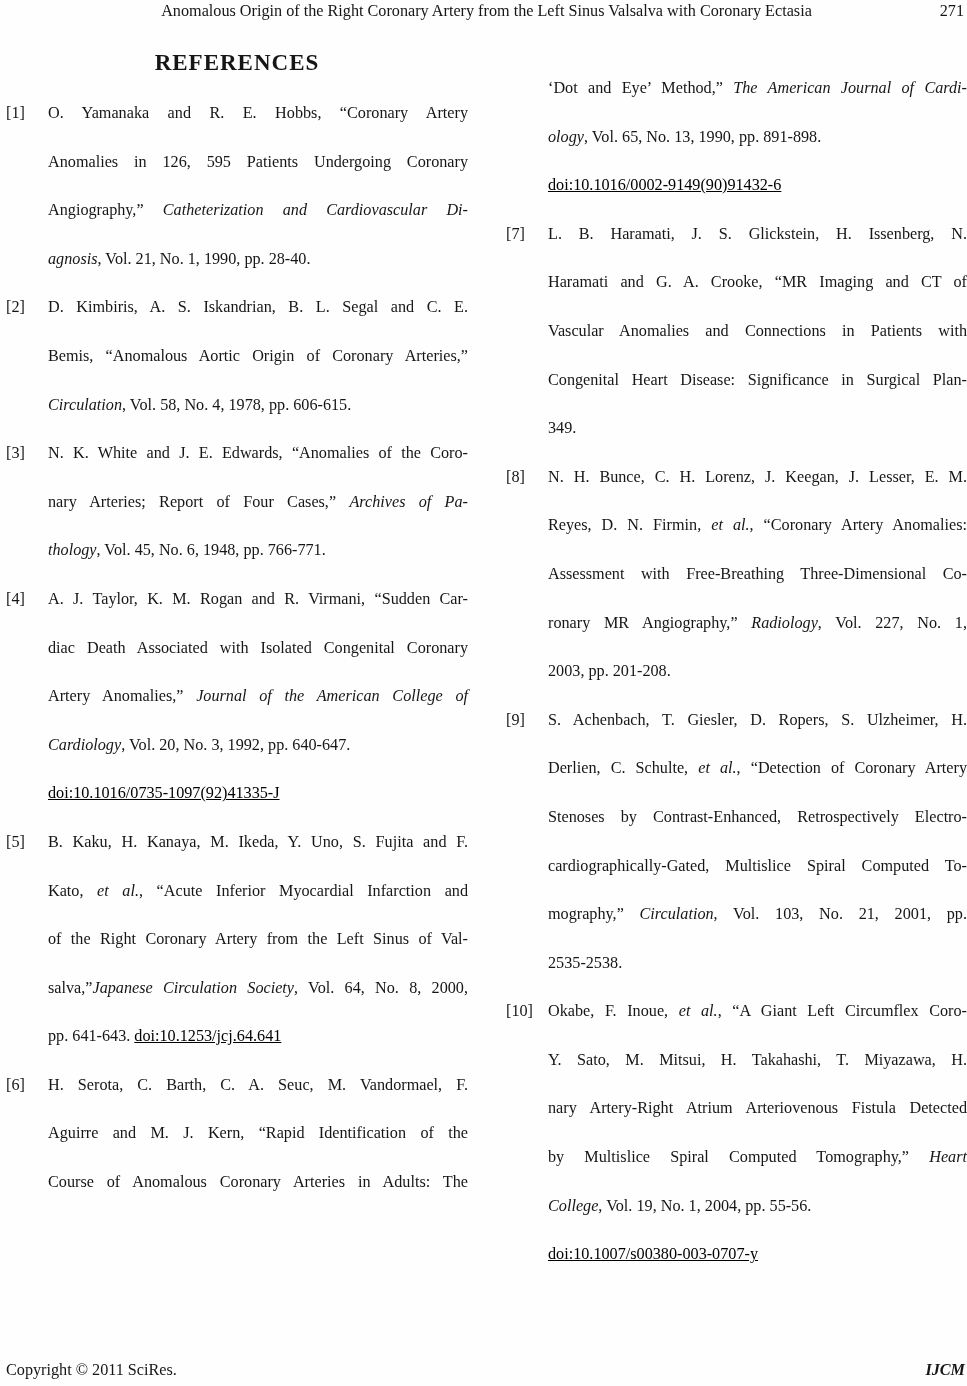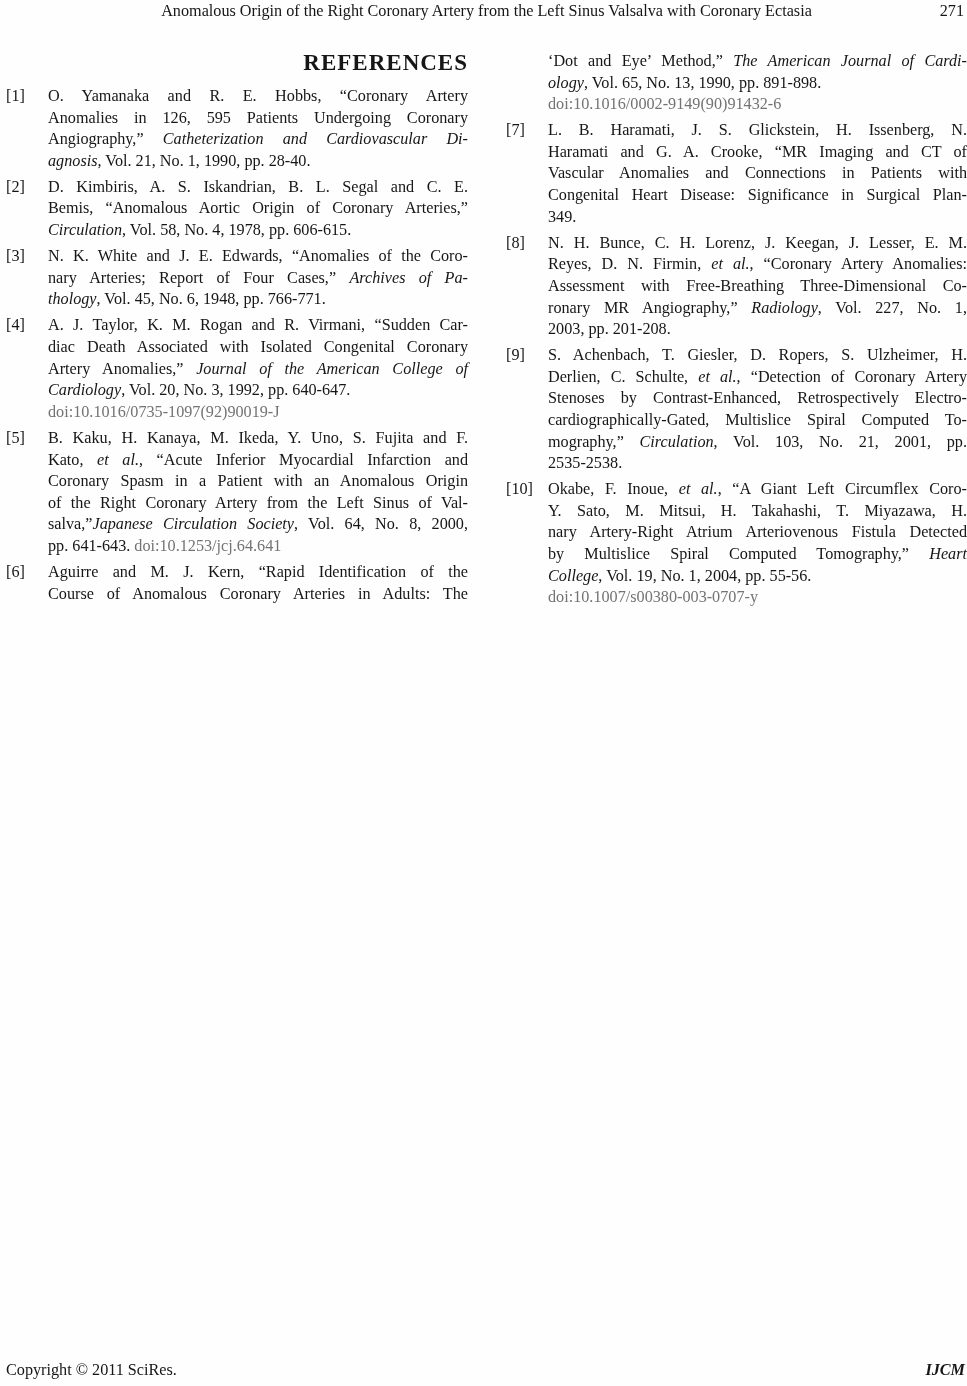--- a/index.html
+++ b/index.html
@@ -20,29 +20,29 @@
   .rh-page { position:absolute; right:3px; top:0; }
 
   
   .col { position:absolute; font-size:16.2px; line-height:21.6px; }
   .col-left  { left:2px;  top:49px; width:462px; }
   .col-right { left:502px; top:51px; width:461px; }
 
   .refs-heading {
     margin:0 0 10px 0;
     font-size:23px; line-height:27px; font-weight:bold;
-    letter-spacing:1px; text-align:right;
+    letter-spacing:1px; text-align:center;
   }
 
   .ref { position:relative; margin:0 0 4.5px 42px; }
   .ref-label { position:absolute; left:-42px; top:0; }
-  .ref-line { text-align:justify; text-align-last:justify; text-justify:inter-word; }
+  .ref-line { text-align:justify; text-align-last:justify; text-justify:inter-word;margin-top:27px; }
   .ref-line.nl { text-align:right; text-align-last:left; }
 
-  .doi { color:#737373; cursor:pointer; }
+  .doi { color:#000000; text-decoration:underline; cursor:pointer; }
 
   
   .page-footer {
     position:absolute; left:2px; right:4px; top:1360px; height:24px;
     font-size:16.2px; line-height:21.6px;
   }
   .journal { position:absolute; right:2px; top:0; font-weight:bold; font-style:italic; }
 </style>
 </head>
 <body>
@@ -75,33 +75,33 @@
           <div class="ref-line">N. K. White and J. E. Edwards, “Anomalies of the Coro-</div>
           <div class="ref-line">nary Arteries; Report of Four Cases,” <i>Archives of Pa-</i></div>
           <div class="ref-line nl"><i>thology</i>, Vol. 45, No. 6, 1948, pp. 766-771.</div>
         </div>
         <div class="ref">
           <span class="ref-label">[4]</span>
           <div class="ref-line">A. J. Taylor, K. M. Rogan and R. Virmani, “Sudden Car-</div>
           <div class="ref-line">diac Death Associated with Isolated Congenital Coronary</div>
           <div class="ref-line">Artery Anomalies,” <i>Journal of the American College of</i></div>
           <div class="ref-line nl"><i>Cardiology</i>, Vol. 20, No. 3, 1992, pp. 640-647.</div>
-          <div class="ref-line nl"><span class="doi">doi:10.1016/0735-1097(92)90019-J</span></div>
+          <div class="ref-line nl"><span class="doi">doi:10.1016/0735-1097(92)41335-J</span></div>
         </div>
         <div class="ref">
           <span class="ref-label">[5]</span>
           <div class="ref-line">B. Kaku, H. Kanaya, M. Ikeda, Y. Uno, S. Fujita and F.</div>
           <div class="ref-line">Kato, <i>et al.</i>, “Acute Inferior Myocardial Infarction and</div>
-          <div class="ref-line">Coronary Spasm in a Patient with an Anomalous Origin</div>
           <div class="ref-line">of the Right Coronary Artery from the Left Sinus of Val-</div>
           <div class="ref-line">salva,”<i>Japanese Circulation Society</i>, Vol. 64, No. 8, 2000,</div>
           <div class="ref-line nl">pp. 641-643. <span class="doi">doi:10.1253/jcj.64.641</span></div>
         </div>
         <div class="ref">
           <span class="ref-label">[6]</span>
+          <div class="ref-line">H. Serota, C. Barth, C. A. Seuc, M. Vandormael, F.</div>
           <div class="ref-line">Aguirre and M. J. Kern, “Rapid Identification of the</div>
           <div class="ref-line">Course of Anomalous Coronary Arteries in Adults: The</div>
         </div>
       </div>
   </div>
 
   <div class="col col-right">
     <div>
         <div class="ref">
           <div class="ref-line">‘Dot and Eye’ Method,” <i>The American Journal of Cardi-</i></div>

